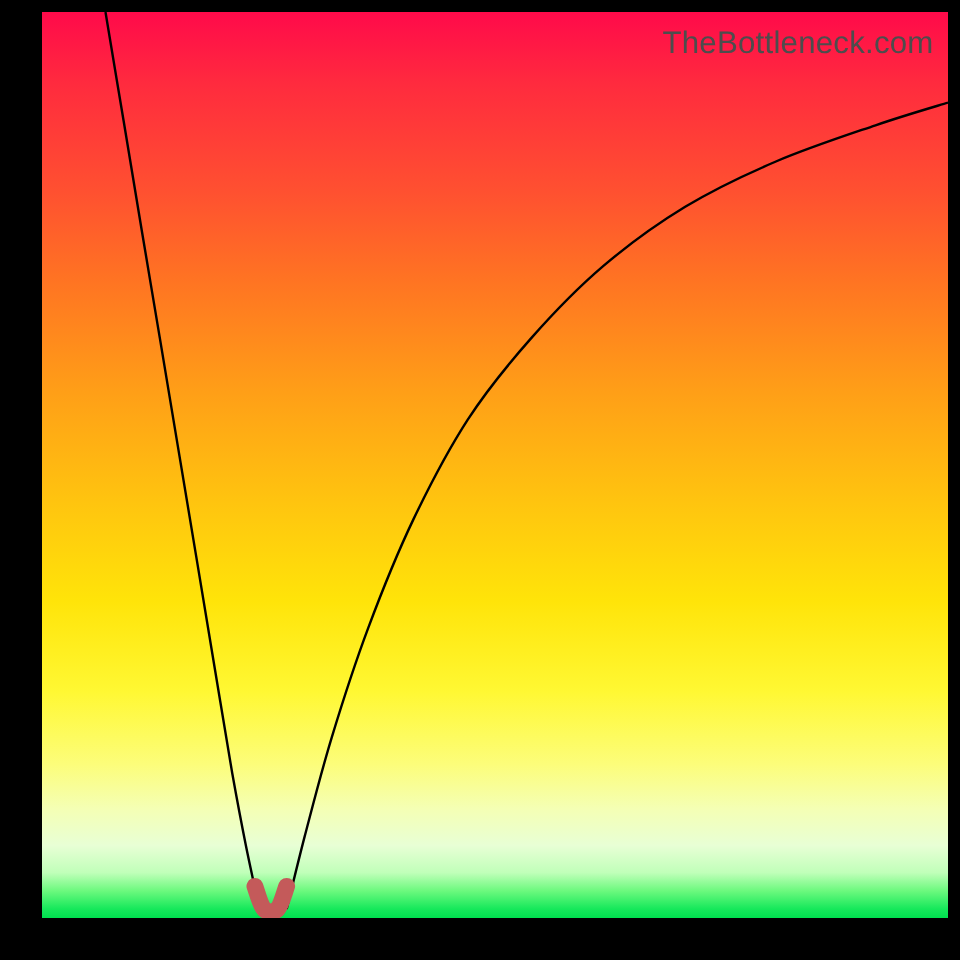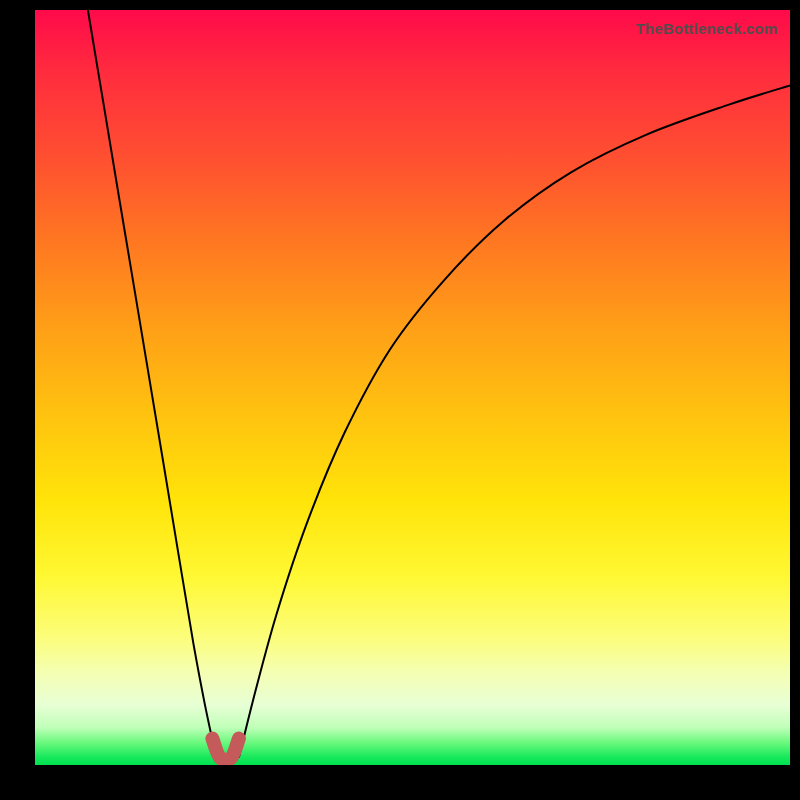--- a/index.html
+++ b/index.html
@@ -32,22 +32,22 @@
       #c0ffb9 95%,
       #6cf97e 97%,
       #16e85b 99%,
       #00e04f 100%
     );
   }
   .watermark {
     position: absolute;
     top: 10px;
     right: 12px;
-    font-size: 15px;
-    font-weight: 700;
+    font-size: 26px;
+    font-weight: 400;
     color: #4d4d4d;
     letter-spacing: 0.2px;
     user-select: none;
   }
   svg.curves {
     position: absolute;
     left: 0;
     top: 0;
     width: 755px;
     height: 755px;

